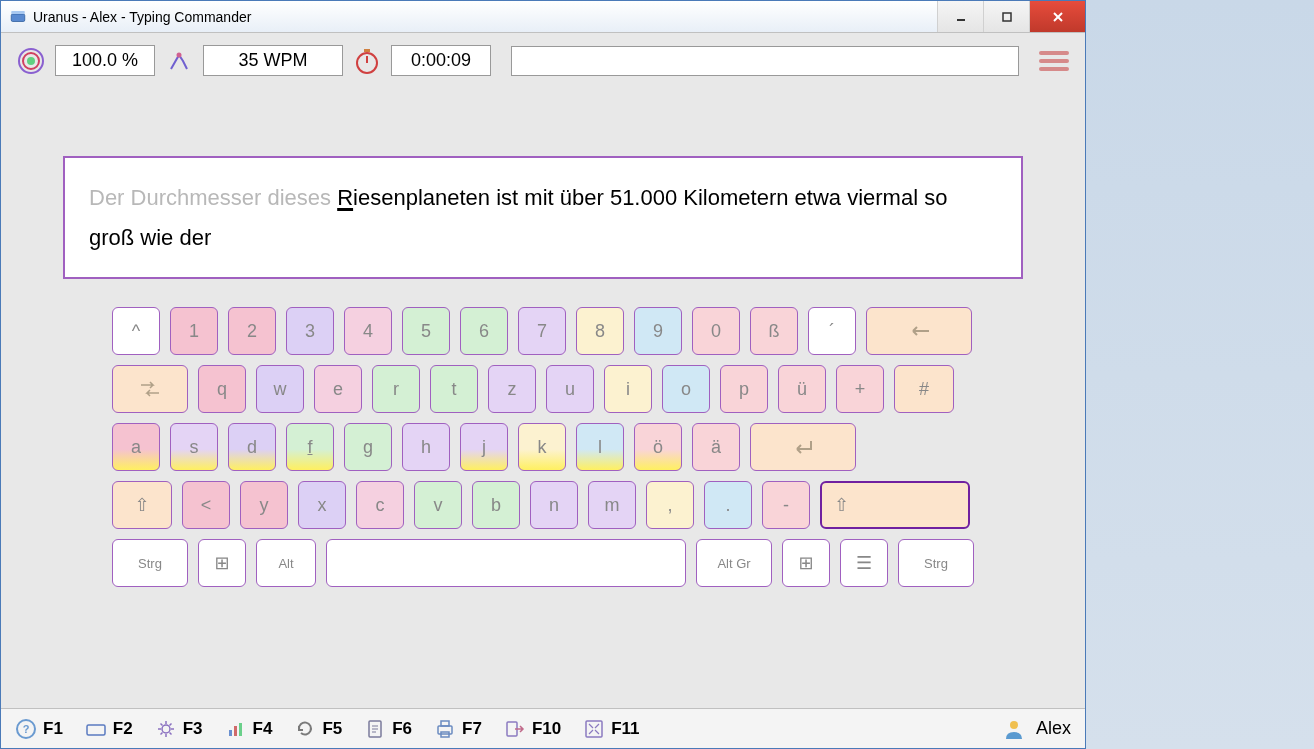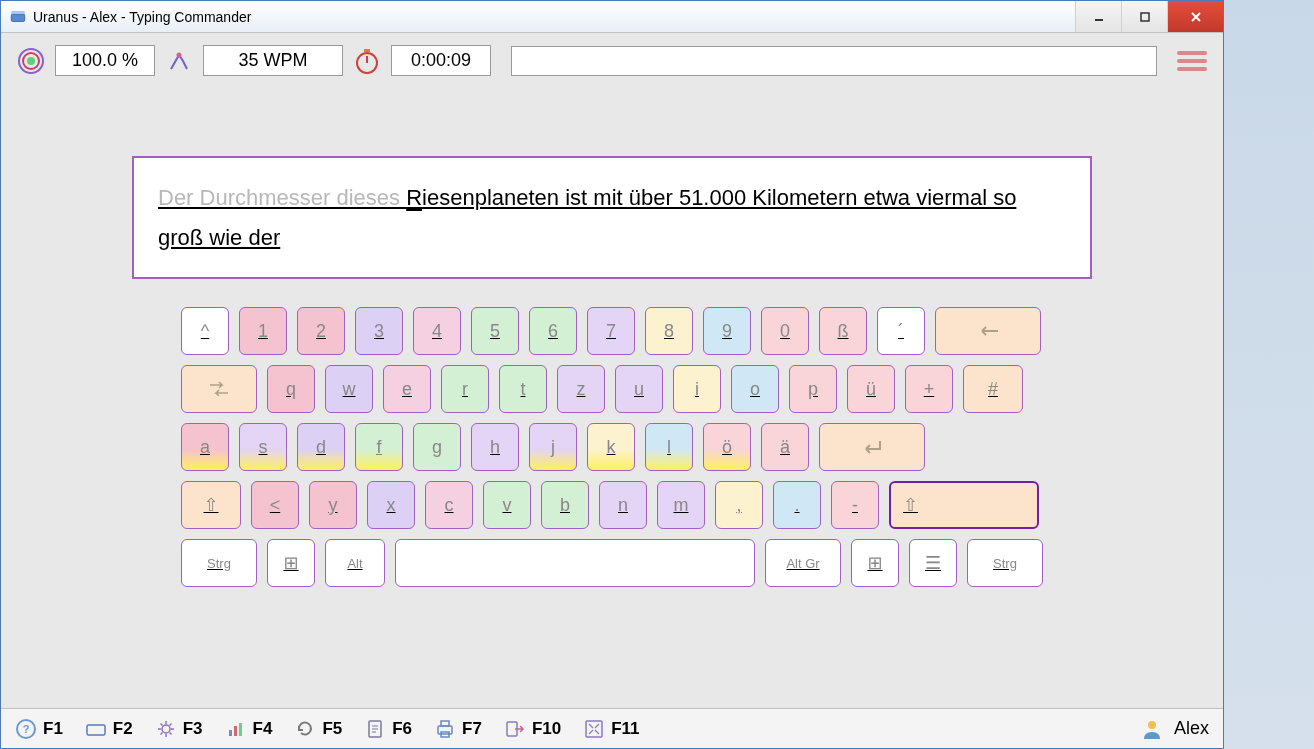--- a/index.html
+++ b/index.html
@@ -1,33 +1,33 @@
 <!DOCTYPE html>
 <html><head>
 <meta charset="utf-8">
 <style>
 * { box-sizing: border-box; margin: 0; padding: 0; }
 body { font-family: "Segoe UI", Arial, sans-serif; background: linear-gradient(to bottom, #c9d8e8, #d5e0ec); overflow: hidden; }
-.window { width: 1224px; height: 749px; background: #fff; display: flex; flex-direction: column; border: 1px solid #4a7ab8; }
+.window { width: 1086px; height: 749px; background: #fff; display: flex; flex-direction: column; border: 1px solid #4a7ab8; }
 .titlebar { height: 32px; background: linear-gradient(to bottom, #fff, #e8eff7); display: flex; align-items: center; padding: 0 0 0 8px; border-bottom: 1px solid #c0c0c0; }
 .titlebar .app-icon { width: 18px; height: 18px; margin-right: 6px; }
 .titlebar .title { font-size: 14px; color: #000; flex: 1; }
 .win-controls { display: flex; height: 100%; }
 .win-btn { width: 46px; display: flex; align-items: center; justify-content: center; border-left: 1px solid #d0d0d0; background: linear-gradient(to bottom, #f5f5f5, #e5e5e5); cursor: pointer; }
 .win-btn.close { background: linear-gradient(to bottom, #e74c3c, #c0392b); width: 56px; }
 .win-btn svg { width: 12px; height: 12px; }
 .content { flex: 1; background: #e8e8e8; padding: 12px 16px; display: flex; flex-direction: column; position: relative; }
 .stats-bar { display: flex; align-items: center; gap: 10px; margin-bottom: 20px; }
 .stat-icon { width: 28px; height: 28px; }
 .stat-box { background: #fff; border: 1px solid #999; padding: 4px 16px; font-size: 18px; min-width: 100px; text-align: center; }
 .stat-box.wide { min-width: 140px; }
 .progress-box { flex: 1; background: #fff; border: 1px solid #999; height: 30px; margin-left: 10px; }
 .hamburger { width: 30px; height: 24px; cursor: pointer; display: flex; flex-direction: column; justify-content: space-around; margin-left: 10px; }
 .hamburger div { height: 4px; background: #d68a8a; border-radius: 2px; }
-.main-area { flex: 1; display: flex; flex-direction: column; align-items: center; justify-content: flex-start; padding-top: 60px; text-decoration: underline; }
+.main-area { flex: 1; display: flex; flex-direction: column; align-items: center; justify-content: flex-start; padding-top: 60px; }
 .text-panel { width: 960px; background: #fff; border: 2px solid #a060c0; padding: 20px 24px; font-size: 22px; line-height: 1.8; color: #000; }
 .text-panel .typed { color: #b8b8b8; }
 .text-panel .cursor { text-decoration: underline; text-decoration-thickness: 3px; text-underline-offset: 3px; }
 .keyboard { margin-top: 28px; display: flex; flex-direction: column; gap: 10px; }
 .krow { display: flex; gap: 10px; }
 .key { height: 48px; min-width: 48px; border: 1.5px solid #a060c0; border-radius: 6px; display: flex; align-items: center; justify-content: center; font-size: 18px; color: #888; background: #fff; position: relative; }
 .key.small-label { font-size: 13px; }
 .key.w60 { min-width: 60px; }
 .key.w70 { min-width: 76px; }
 .key.w90 { min-width: 94px; }

